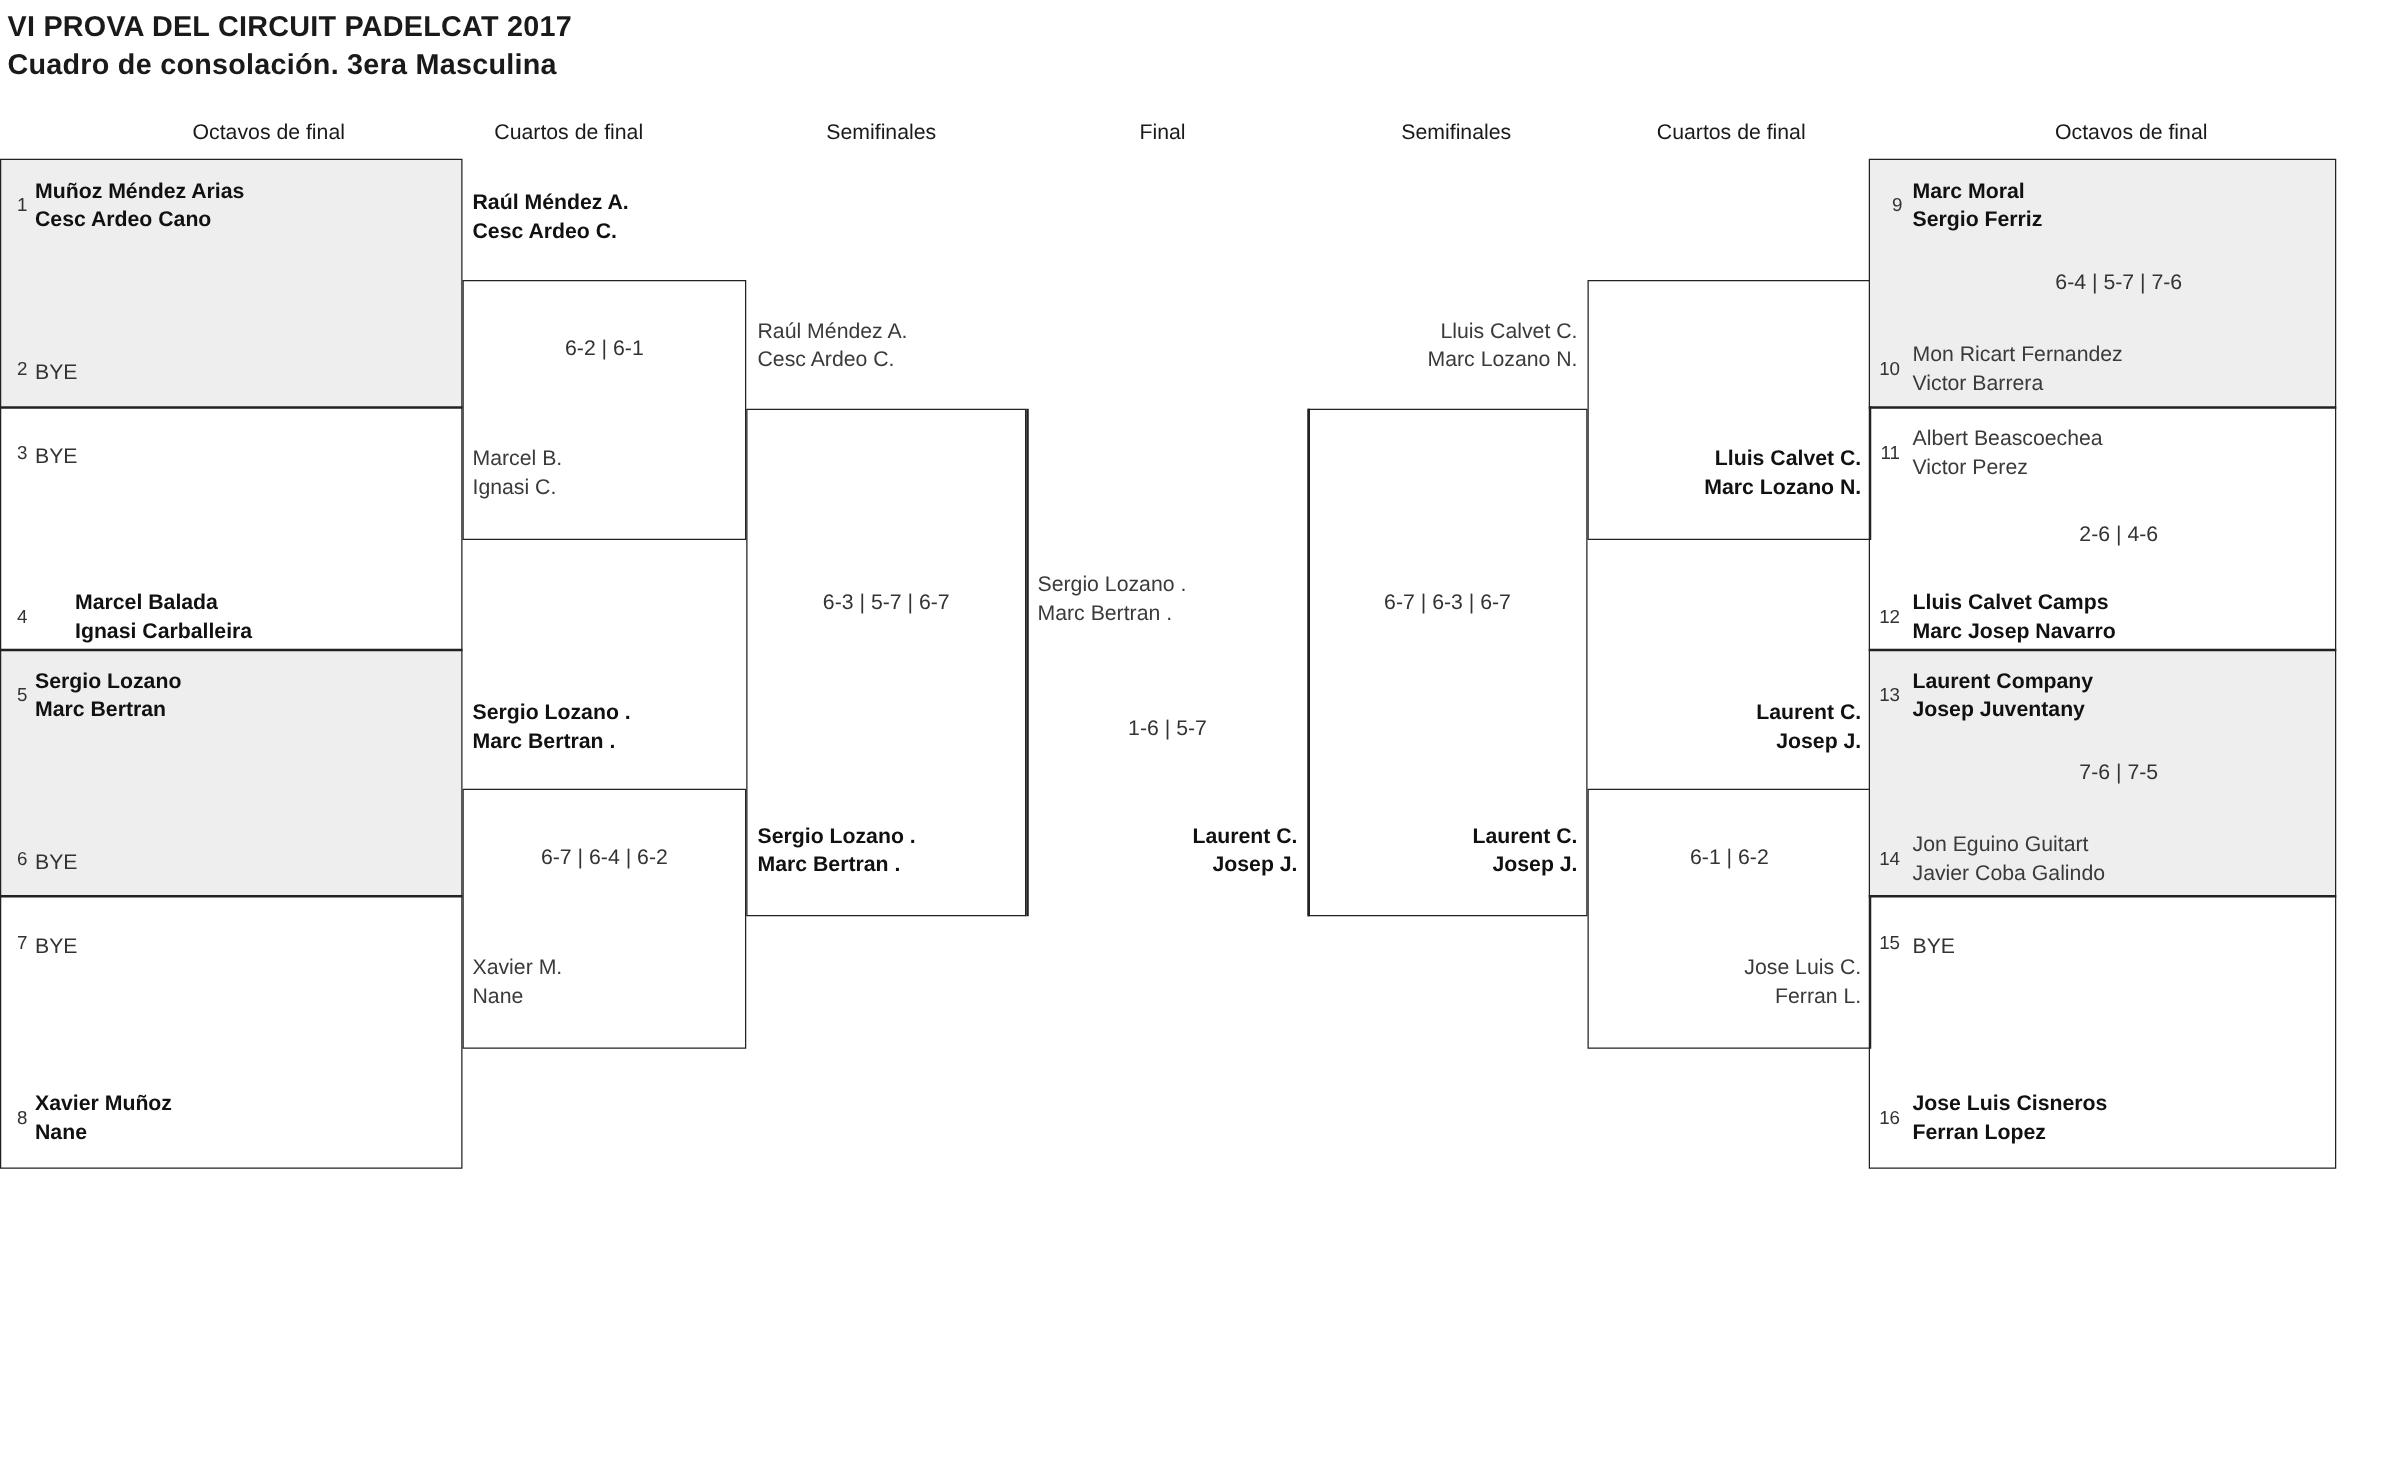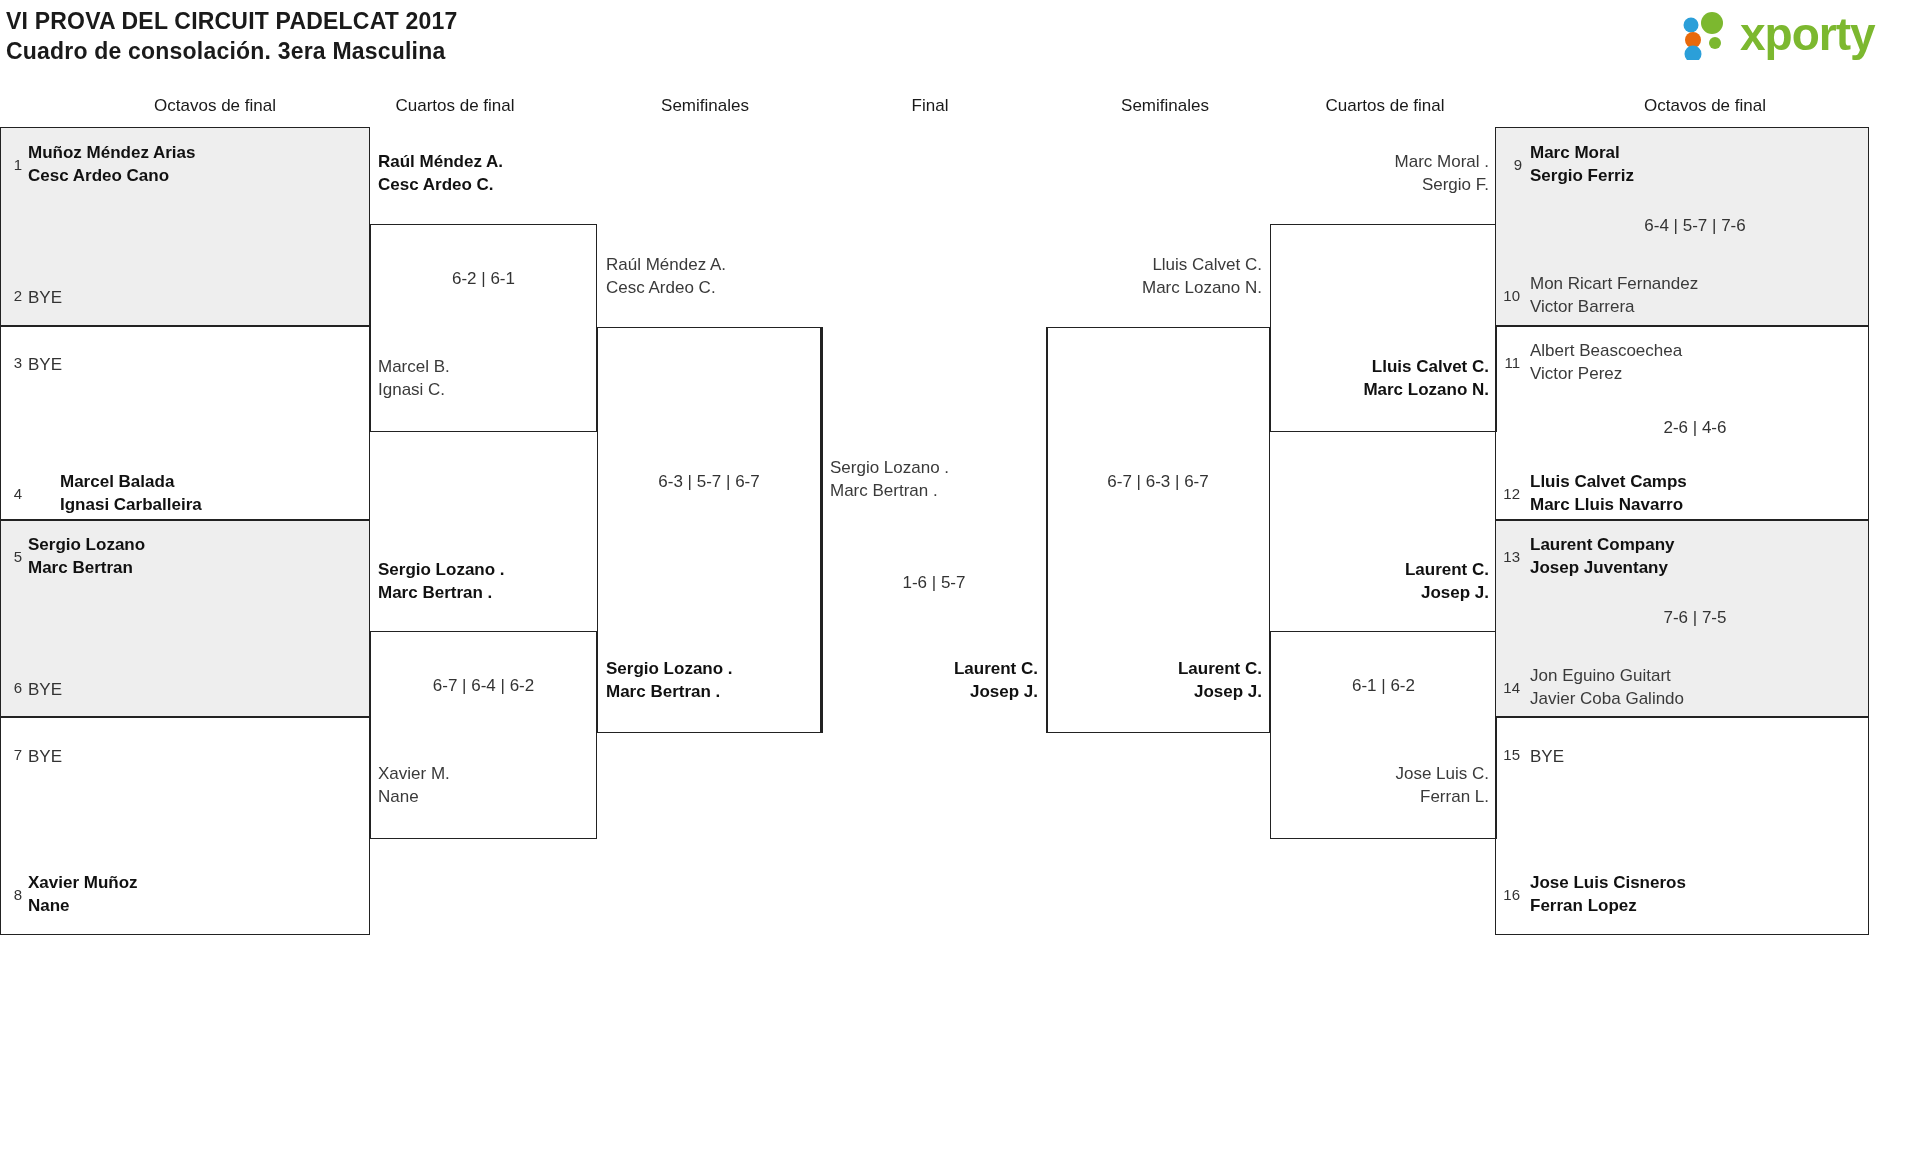--- a/index.html
+++ b/index.html
@@ -49,30 +49,20 @@
 </head>
 <body>
 
 <div id="root">
 
   <div class="title-block">
     <div class="title-line1">VI PROVA DEL CIRCUIT PADELCAT 2017</div>
     <div class="title-line2">Cuadro de consolación. 3era Masculina</div>
   </div>
 
-  <div class="logo">
-    <svg class="logo-dots" viewBox="0 0 60 48">
-      <circle cx="9" cy="13" r="7.5" fill="#2b9fd9"></circle>
-      <circle cx="30" cy="11" r="11" fill="#7cb82f"></circle>
-      <circle cx="11" cy="28" r="8" fill="#e8690b"></circle>
-      <circle cx="33" cy="31" r="6" fill="#7cb82f"></circle>
-      <circle cx="11" cy="42" r="8.5" fill="#2b9fd9"></circle>
-    </svg>
-    <div class="logo-word">xporty</div>
-  </div>
 
   <div class="round-head" style="left:60px;width:310px;">Octavos de final</div>
   <div class="round-head" style="left:330px;width:250px;">Cuartos de final</div>
   <div class="round-head" style="left:590px;width:230px;">Semifinales</div>
   <div class="round-head" style="left:830px;width:200px;">Final</div>
   <div class="round-head" style="left:1050px;width:230px;">Semifinales</div>
   <div class="round-head" style="left:1260px;width:250px;">Cuartos de final</div>
   <div class="round-head" style="left:1520px;width:370px;">Octavos de final</div>
 
   <div class="shade" style="left:1px;top:128px;width:368px;height:197px;"></div>
@@ -170,24 +160,20 @@
     <span class="l1">Lluis Calvet C.</span>
     <span class="l2">Marc Lozano N.</span>
   </div>
   <div class="score" style="left:1046px;top:471px;width:224px;text-align:center;">6-7 | 6-3 | 6-7</div>
   <div class="team win ralign" style="left:1050px;top:657px;width:212px;">
     <span class="l1">Laurent C.</span>
     <span class="l2">Josep J.</span>
   </div>
 
   <div class="box" style="left:1270px;top:224px;width:227px;height:208px;"></div>
-  <div class="team lose ralign" style="left:1274px;top:150px;width:215px;">
-    <span class="l1">Marc Moral .</span>
-    <span class="l2">Sergio F.</span>
-  </div>
   <div class="score ralign" style="left:1270px;top:268px;width:227px;text-align:center;"></div>
   <div class="team win ralign" style="left:1274px;top:355px;width:215px;">
     <span class="l1">Lluis Calvet C.</span>
     <span class="l2">Marc Lozano N.</span>
   </div>
 
   <div class="box" style="left:1270px;top:631px;width:227px;height:208px;"></div>
   <div class="team win ralign" style="left:1274px;top:558px;width:215px;">
     <span class="l1">Laurent C.</span>
     <span class="l2">Josep J.</span>
@@ -222,21 +208,21 @@
   <div class="seedno" style="left:1498px;top:354px;">11</div>
   <div class="team lose" style="left:1530px;top:339px;">
     <span class="l1">Albert Beascoechea</span>
     <span class="l2">Victor Perez</span>
   </div>
   <div class="score" style="left:1530px;top:417px;width:330px;text-align:center;">2-6 | 4-6</div>
 
   <div class="seedno" style="left:1498px;top:485px;">12</div>
   <div class="team win" style="left:1530px;top:470px;">
     <span class="l1">Lluis Calvet Camps</span>
-    <span class="l2">Marc Lluis Navarro</span>
+    <span class="l2">Marc Josep Navarro</span>
   </div>
 
   <div class="seedno" style="left:1498px;top:548px;">13</div>
   <div class="team win" style="left:1530px;top:533px;">
     <span class="l1">Laurent Company</span>
     <span class="l2">Josep Juventany</span>
   </div>
   <div class="score" style="left:1530px;top:607px;width:330px;text-align:center;">7-6 | 7-5</div>
 
   <div class="seedno" style="left:1498px;top:679px;">14</div>

